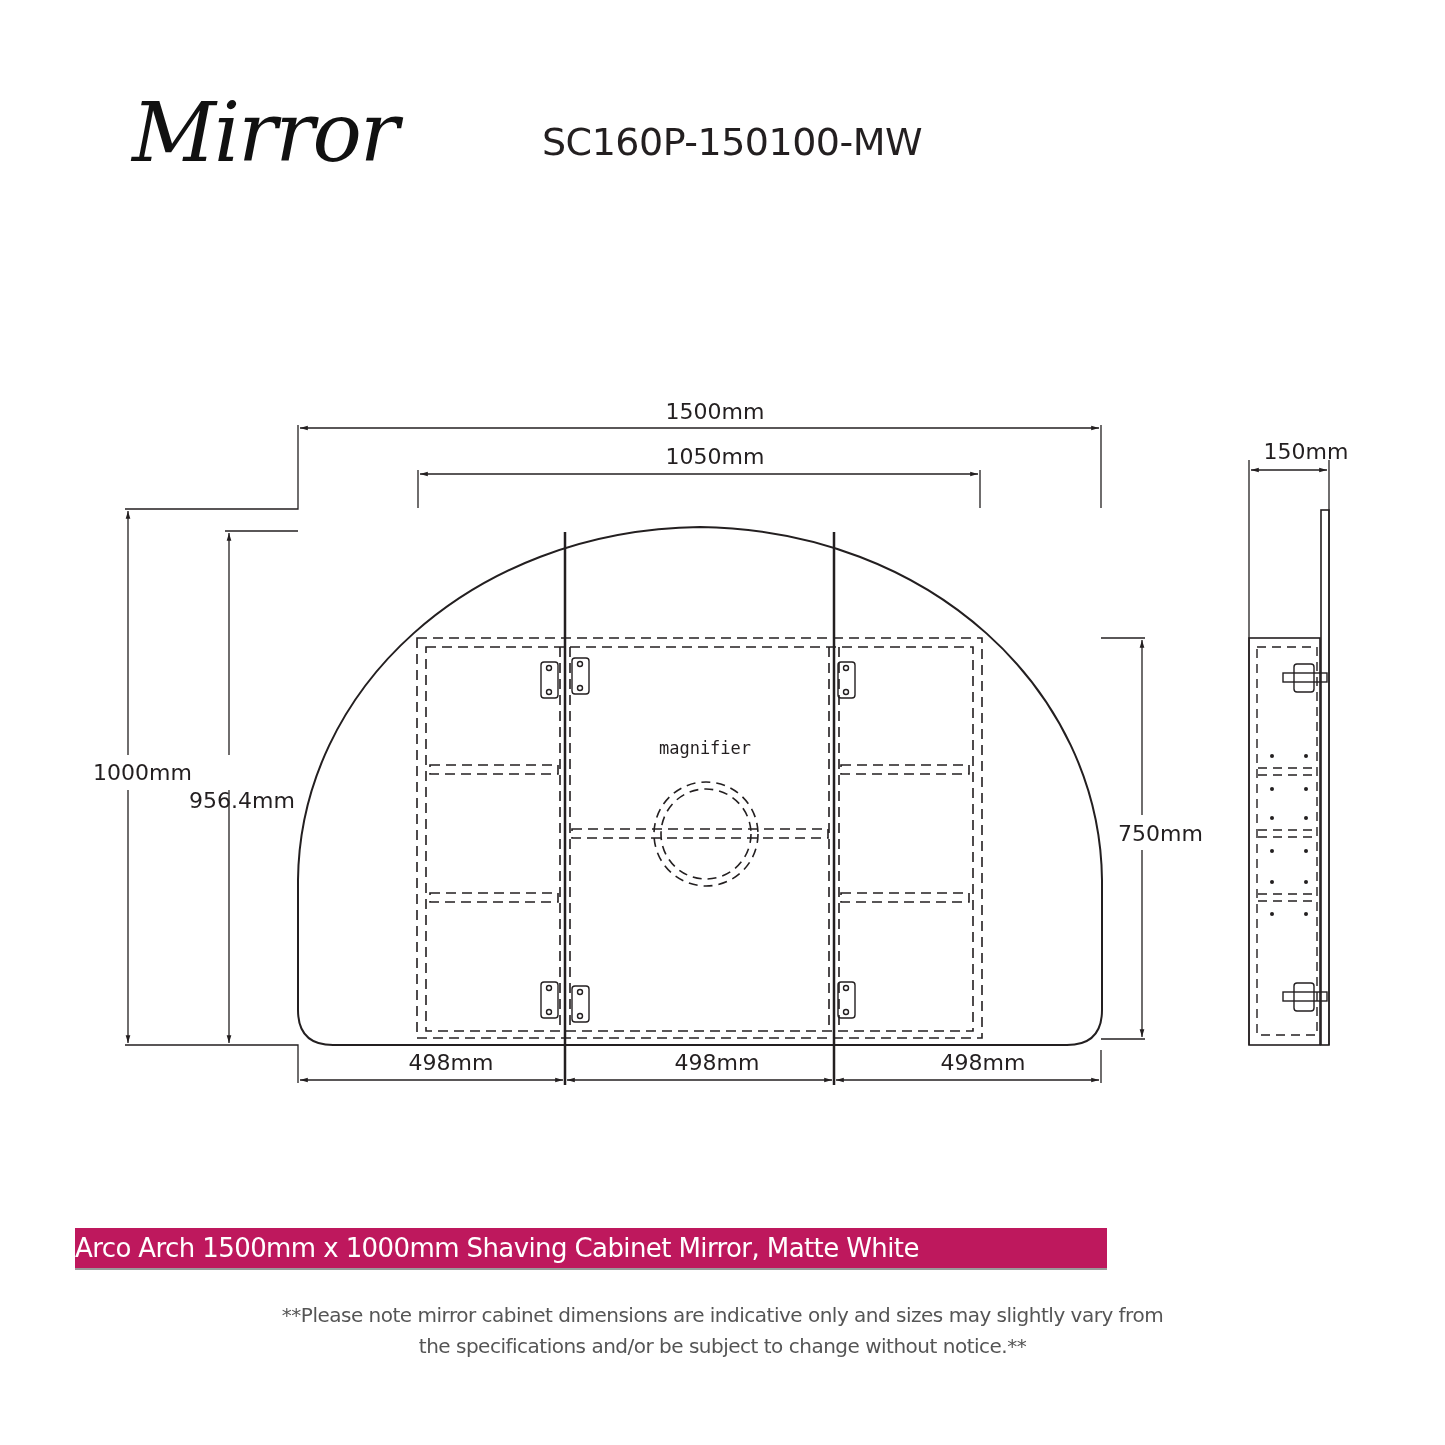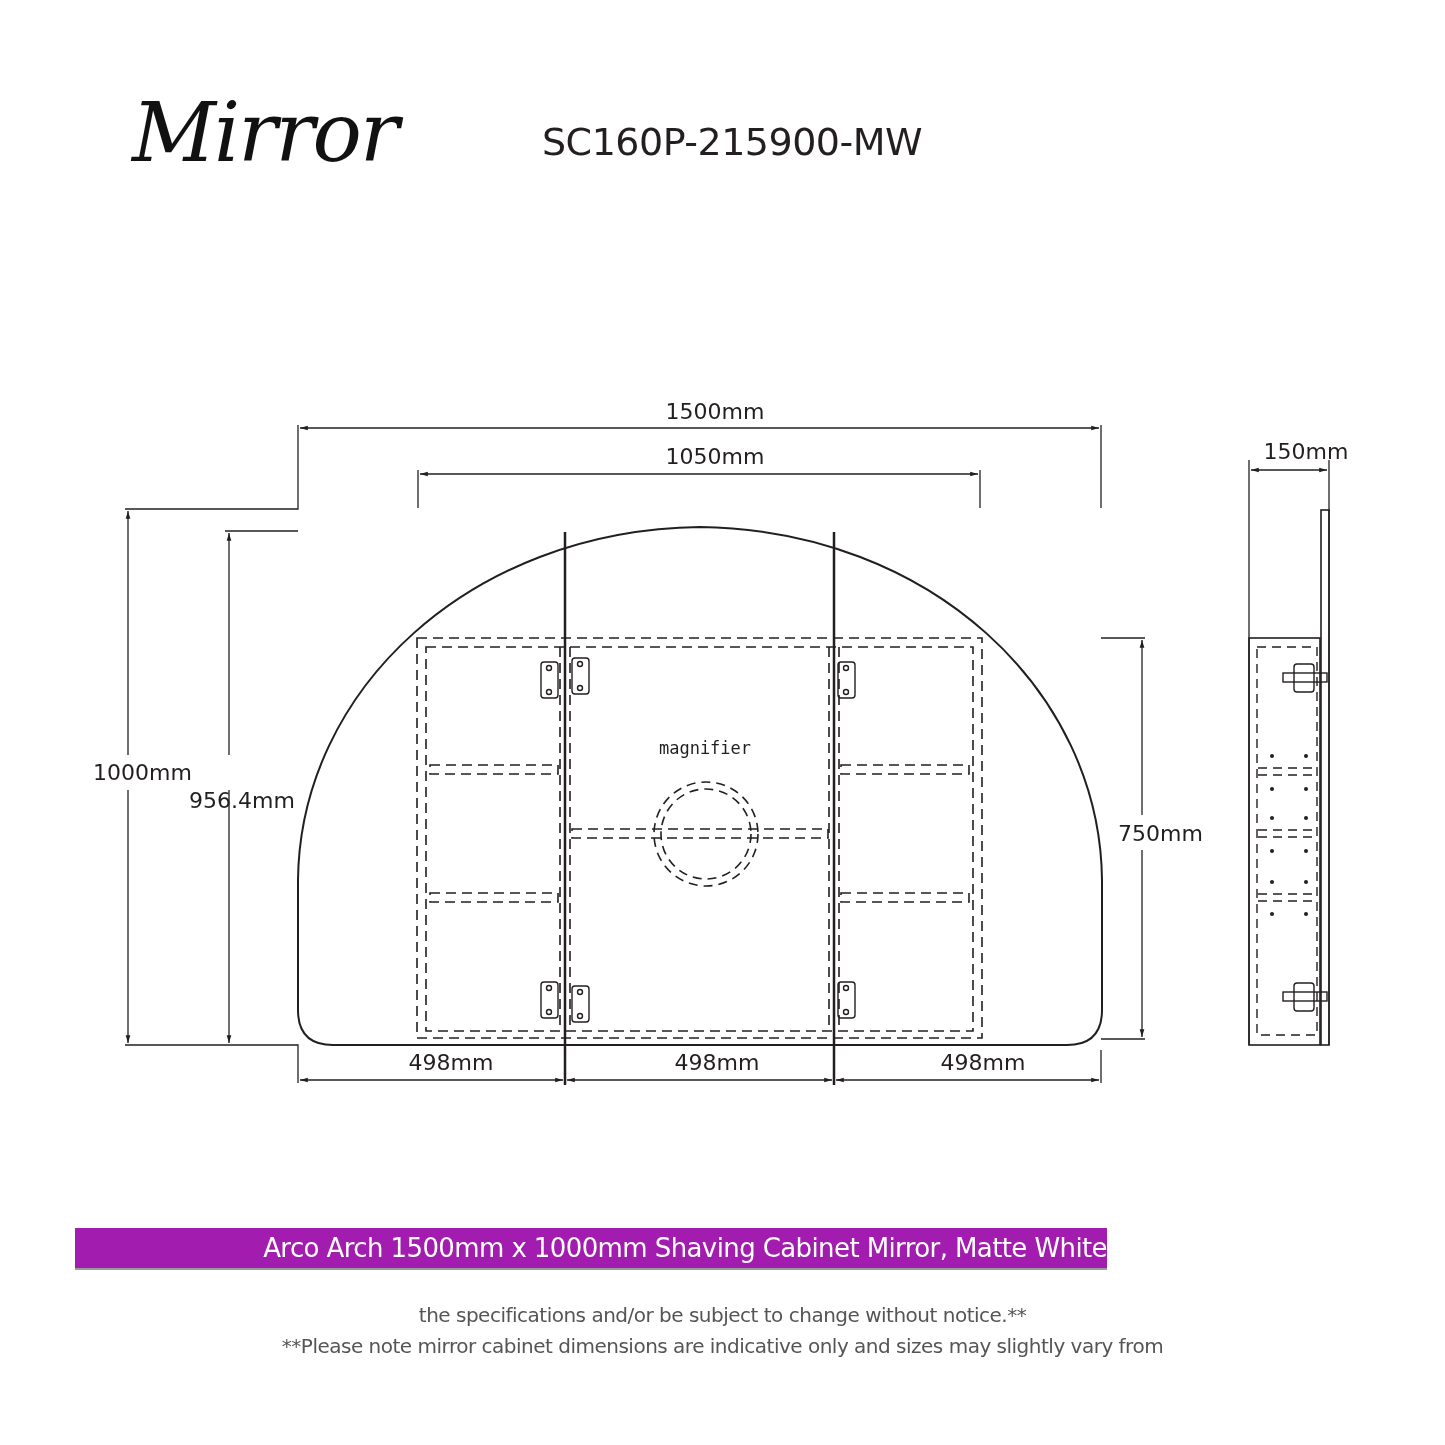--- a/index.html
+++ b/index.html
@@ -2,28 +2,28 @@
 <html><head>
 <meta charset="utf-8">
 <style>
   html, body { margin: 0; padding: 0; background: #ffffff; }
   body { width: 1445px; height: 1445px; position: relative; overflow: hidden; font-family: "Liberation Sans", sans-serif; color: #231f20; }
   .logo { position: absolute; left: 132px; top: 92px; font-family: "DejaVu Serif", serif; font-style: italic; font-size: 82px; letter-spacing: -2px; color: #111; line-height: 1; }
   .model { position: absolute; left: 542px; top: 120px; font-family: "DejaVu Sans", sans-serif; font-size: 38px; color: #231f20; letter-spacing: -0.5px; }
   svg.drawing { position: absolute; left: 0; top: 0; }
   .dim { font-family: "DejaVu Sans", sans-serif; font-size: 22px; fill: #231f20; }
   .mag { font-family: "DejaVu Sans Mono", monospace; font-size: 17px; fill: #231f20; }
-  .banner { position: absolute; left: 75px; top: 1228px; width: 1032px; height: 40px; background: #a21caf; color: #fff; text-align: right; font-family: "DejaVu Sans", sans-serif; font-size: 26px; line-height: 40px; letter-spacing: -0.6px; border-bottom: 2px solid #9a9a9a; }
+  .banner { position: absolute; left: 75px; top: 1228px; width: 1032px; height: 40px; background: #be185d; color: #fff; text-align: left; font-family: "DejaVu Sans", sans-serif; font-size: 26px; line-height: 40px; letter-spacing: -0.6px; border-bottom: 2px solid #9a9a9a; }
   .note { position: absolute; left: 120px; top: 1300px; width: 1205px; text-align: center; font-family: "DejaVu Sans", sans-serif; font-size: 20px; line-height: 31px; color: #555; letter-spacing: -0.5px; }
 </style>
 </head>
 <body>
 
 <div class="logo">Mirror</div>
-<div class="model">SC160P-215900-MW</div>
+<div class="model">SC160P-150100-MW</div>
 
 <svg class="drawing" width="1445" height="1445" viewBox="0 0 1445 1445">
   <defs>
     <marker id="arr" viewBox="0 0 10 10" refX="10" refY="5" markerWidth="9" markerHeight="6" orient="auto-start-reverse">
       <path d="M0,2 L10,5 L0,8 z" fill="#231f20"></path>
     </marker>
   </defs>
 
   <g stroke="#231f20" fill="none">
 
@@ -161,15 +161,15 @@
   <text class="dim" x="451" y="1070" text-anchor="middle">498mm</text>
   <text class="dim" x="717" y="1070" text-anchor="middle">498mm</text>
   <text class="dim" x="983" y="1070" text-anchor="middle">498mm</text>
   <text class="dim" x="1306" y="459" text-anchor="middle">150mm</text>
   <text class="mag" x="705" y="754" text-anchor="middle">magnifier</text>
 </svg>
 
 <div class="banner">Arco Arch 1500mm x 1000mm Shaving Cabinet Mirror, Matte White</div>
 
 <div class="note">
+  <div>**Please note mirror cabinet dimensions are indicative only and sizes may slightly vary from</div>
   <div>the specifications and/or be subject to change without notice.**</div>
-  <div>**Please note mirror cabinet dimensions are indicative only and sizes may slightly vary from</div>
 </div>
 
 </body></html>

